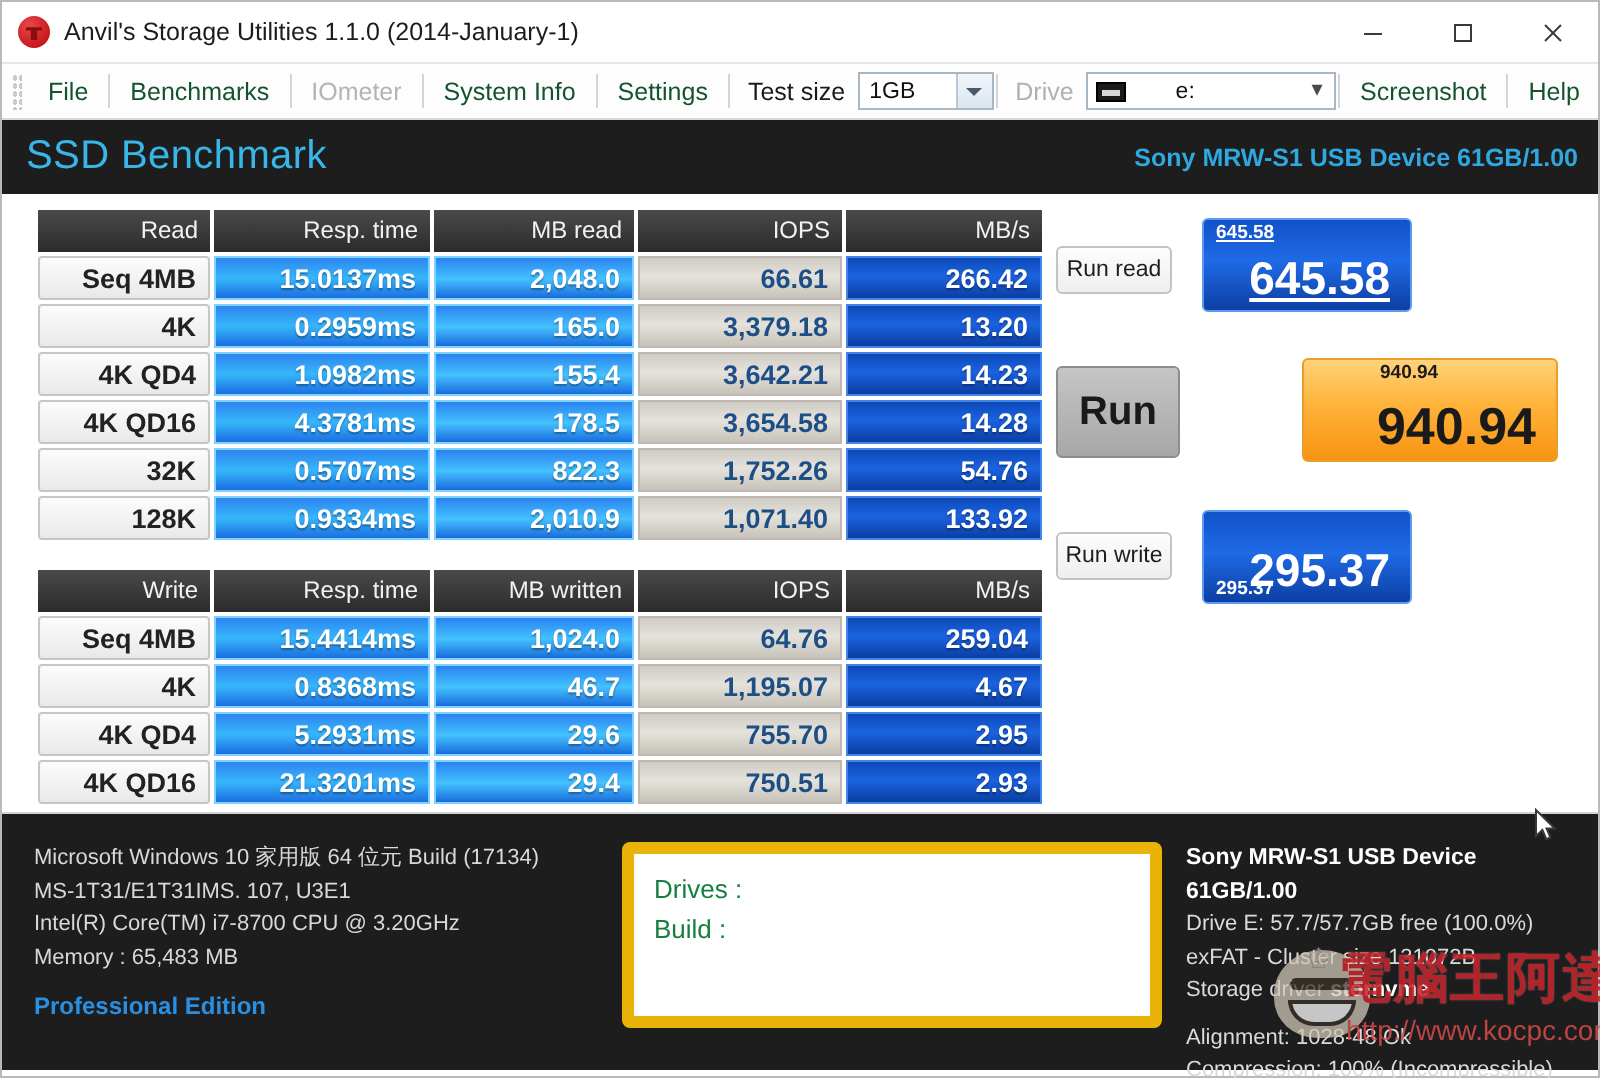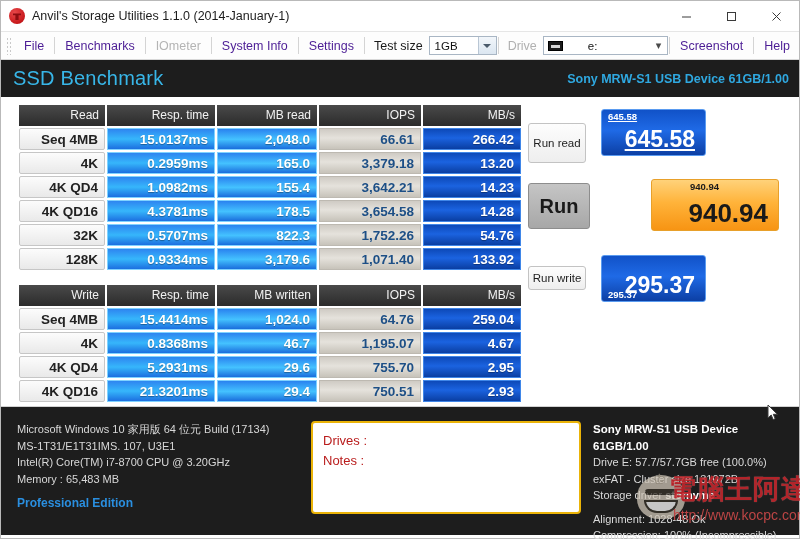--- a/index.html
+++ b/index.html
@@ -78,21 +78,21 @@
   }
   .grip {
     width: 5px; height: 18px;
     margin-right: 4px;
     background-image: radial-gradient(#c9c9c9 1px, transparent 1px);
     background-size: 3px 4px;
     flex: none;
   }
   .mi {
     font-size: 12.5px;
-    color: #4c1d95;
+    color: #14532d;
     padding: 3px 9px;
     white-space: nowrap;
   }
   .mi.disabled { color: #b4b4b4; }
   .msep {
     width: 1px; height: 17px;
     background: #d4d4d4;
     margin: 0 1px;
     flex: none;
   }
@@ -276,21 +276,21 @@
     border-radius: 3px;
     color: #1d1d1d;
     font-size: 11.5px;
     display: flex;
     align-items: center;
     justify-content: center;
     box-sizing: border-box;
   }
   .btn-runread {
     position: absolute; left: 2px; top: 20px;
-    width: 58px; height: 40px;
+    width: 58px; height: 24px;
   }
   .btn-runwrite {
     position: absolute; left: 2px; top: 163px;
     width: 58px; height: 24px;
   }
   .btn-run {
     position: absolute; left: 2px; top: 80px;
     width: 62px; height: 46px;
     background: linear-gradient(#c5c5c5, #a7a7a7);
     border: 1px solid #8d8d8d;
@@ -366,25 +366,25 @@
     color: #2a8fe0;
     font-weight: bold;
     font-size: 12px;
     margin-top: 8px;
   }
   .notebox {
     position: absolute;
     left: 310px; top: 14px;
     width: 270px; height: 93px;
     background: #ffffff;
-    border: 2px solid #eab308;
+    border: 6px solid #eab308;
     border-radius: 4px;
     padding: 8px 10px;
     box-sizing: border-box;
-    color: #b91c1c;
+    color: #15803d;
     font-size: 13px;
     line-height: 20px;
   }
   .driveinfo {
     position: absolute;
     left: 592px; top: 14px;
     width: 200px;
     color: #dadada;
     font-size: 11px;
     line-height: 16.5px;
@@ -575,21 +575,21 @@
           <tr>
             <td class="rowlabel">32K</td>
             <td class="c-resp">0.5707ms</td>
             <td class="c-mb">822.3</td>
             <td class="c-iops">1,752.26</td>
             <td class="c-mbs">54.76</td>
           </tr>
           <tr>
             <td class="rowlabel">128K</td>
             <td class="c-resp">0.9334ms</td>
-            <td class="c-mb">3,179.6</td>
+            <td class="c-mb">2,010.9</td>
             <td class="c-iops">1,071.40</td>
             <td class="c-mbs">133.92</td>
           </tr>
         </tbody>
       </table>
 
       <div class="tbl-gap"></div>
 
       <table class="bm">
         <colgroup>
@@ -665,21 +665,21 @@
     <div class="sysinfo">
       <div>Microsoft Windows 10 家用版 64 位元 Build (17134)</div>
       <div>MS-1T31/E1T31IMS. 107, U3E1</div>
       <div>Intel(R) Core(TM) i7-8700 CPU @ 3.20GHz</div>
       <div>Memory : 65,483 MB</div>
       <div class="pro">Professional Edition</div>
     </div>
 
     <div class="notebox">
       <div>Drives :</div>
-      <div>Notes :</div>
+      <div>Build :</div>
     </div>
 
     <div class="driveinfo">
       <div class="dtitle">Sony MRW-S1 USB Device 61GB/1.00</div>
       <div>Drive E: 57.7/57.7GB free (100.0%)</div>
       <div>exFAT - Cluster size 131072B</div>
       <div>
         <span>Storage driver</span>
         <span class="strong">stornvme</span>
       </div>

